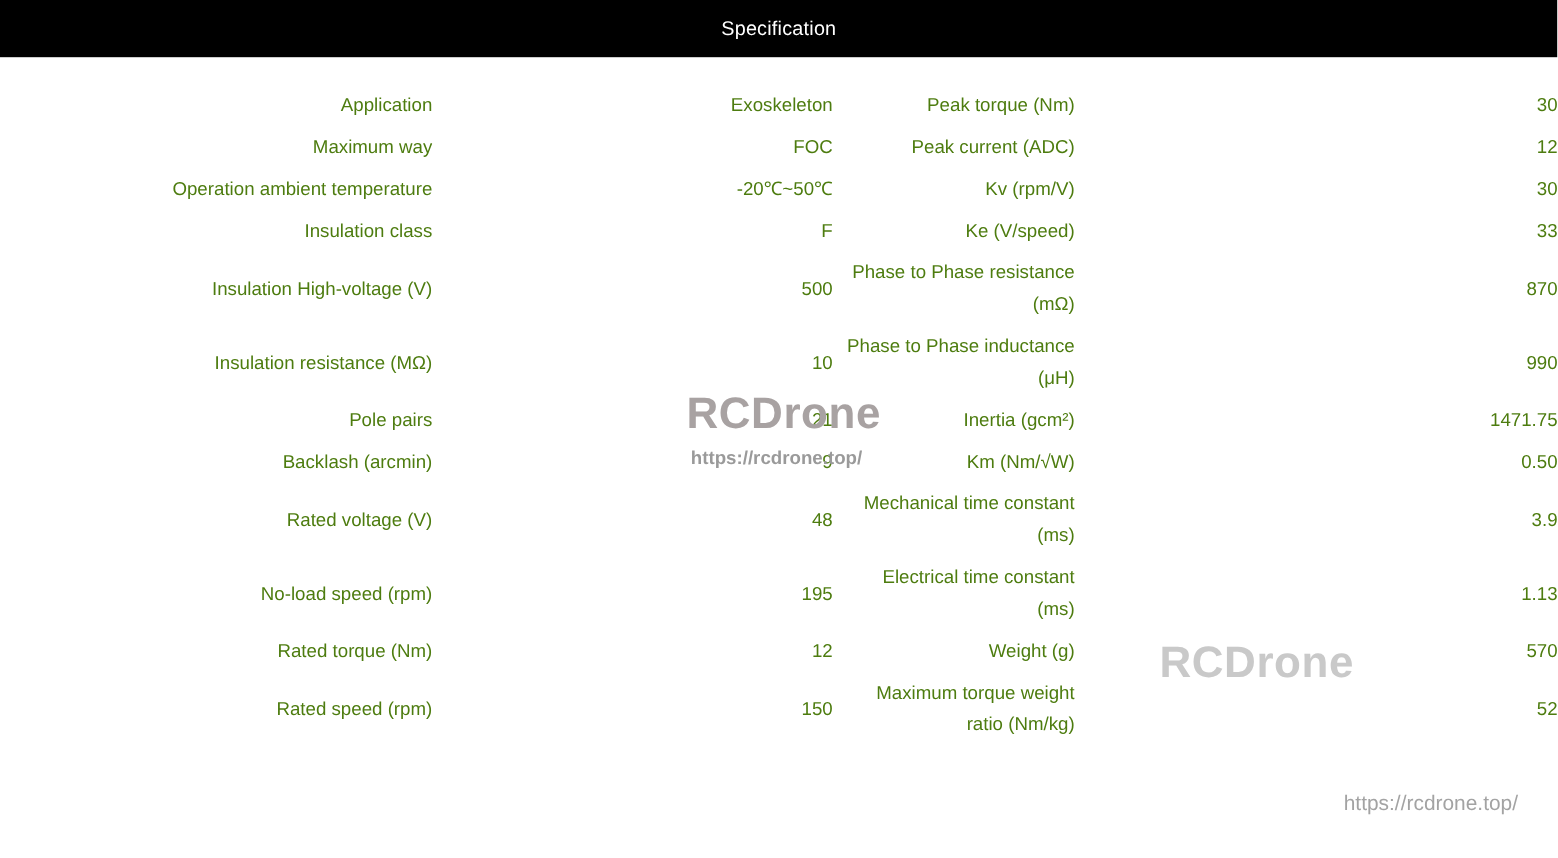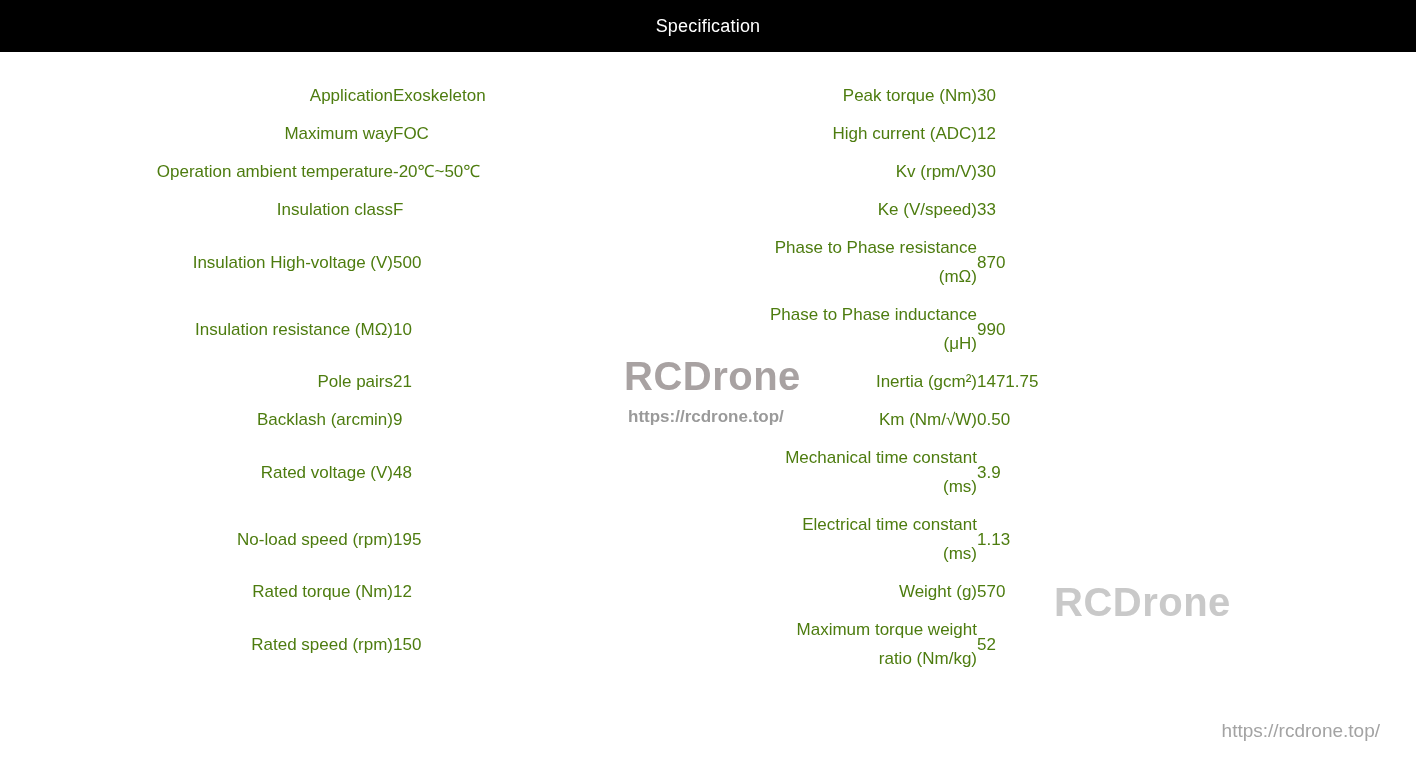--- a/index.html
+++ b/index.html
@@ -40,21 +40,21 @@
     color: #4d7c0f;
     padding: 4px 0 5px 0;
     vertical-align: middle;
     overflow: hidden;
   }
   td.lbl {
     text-align: right;
     white-space: pre-line;
   }
   td.val {
-    text-align: left;
+    text-align: right;
     padding-left: 49px;
   }
   .wm {
     position: absolute;
     pointer-events: none;
     white-space: nowrap;
   }
   .wm-brand {
     font-size: 40px;
     font-weight: 700;
@@ -103,21 +103,21 @@
     <tbody>
       <tr>
         <td class="lbl">Application</td>
         <td class="val">Exoskeleton</td>
         <td class="lbl">Peak torque (Nm)</td>
         <td class="val">30</td>
       </tr>
       <tr>
         <td class="lbl">Maximum way</td>
         <td class="val">FOC</td>
-        <td class="lbl">High current (ADC)</td>
+        <td class="lbl">Peak current (ADC)</td>
         <td class="val">12</td>
       </tr>
       <tr>
         <td class="lbl">Operation ambient temperature</td>
         <td class="val">-20℃~50℃</td>
         <td class="lbl">Kv (rpm/V)</td>
         <td class="val">30</td>
       </tr>
       <tr>
         <td class="lbl">Insulation class</td>

